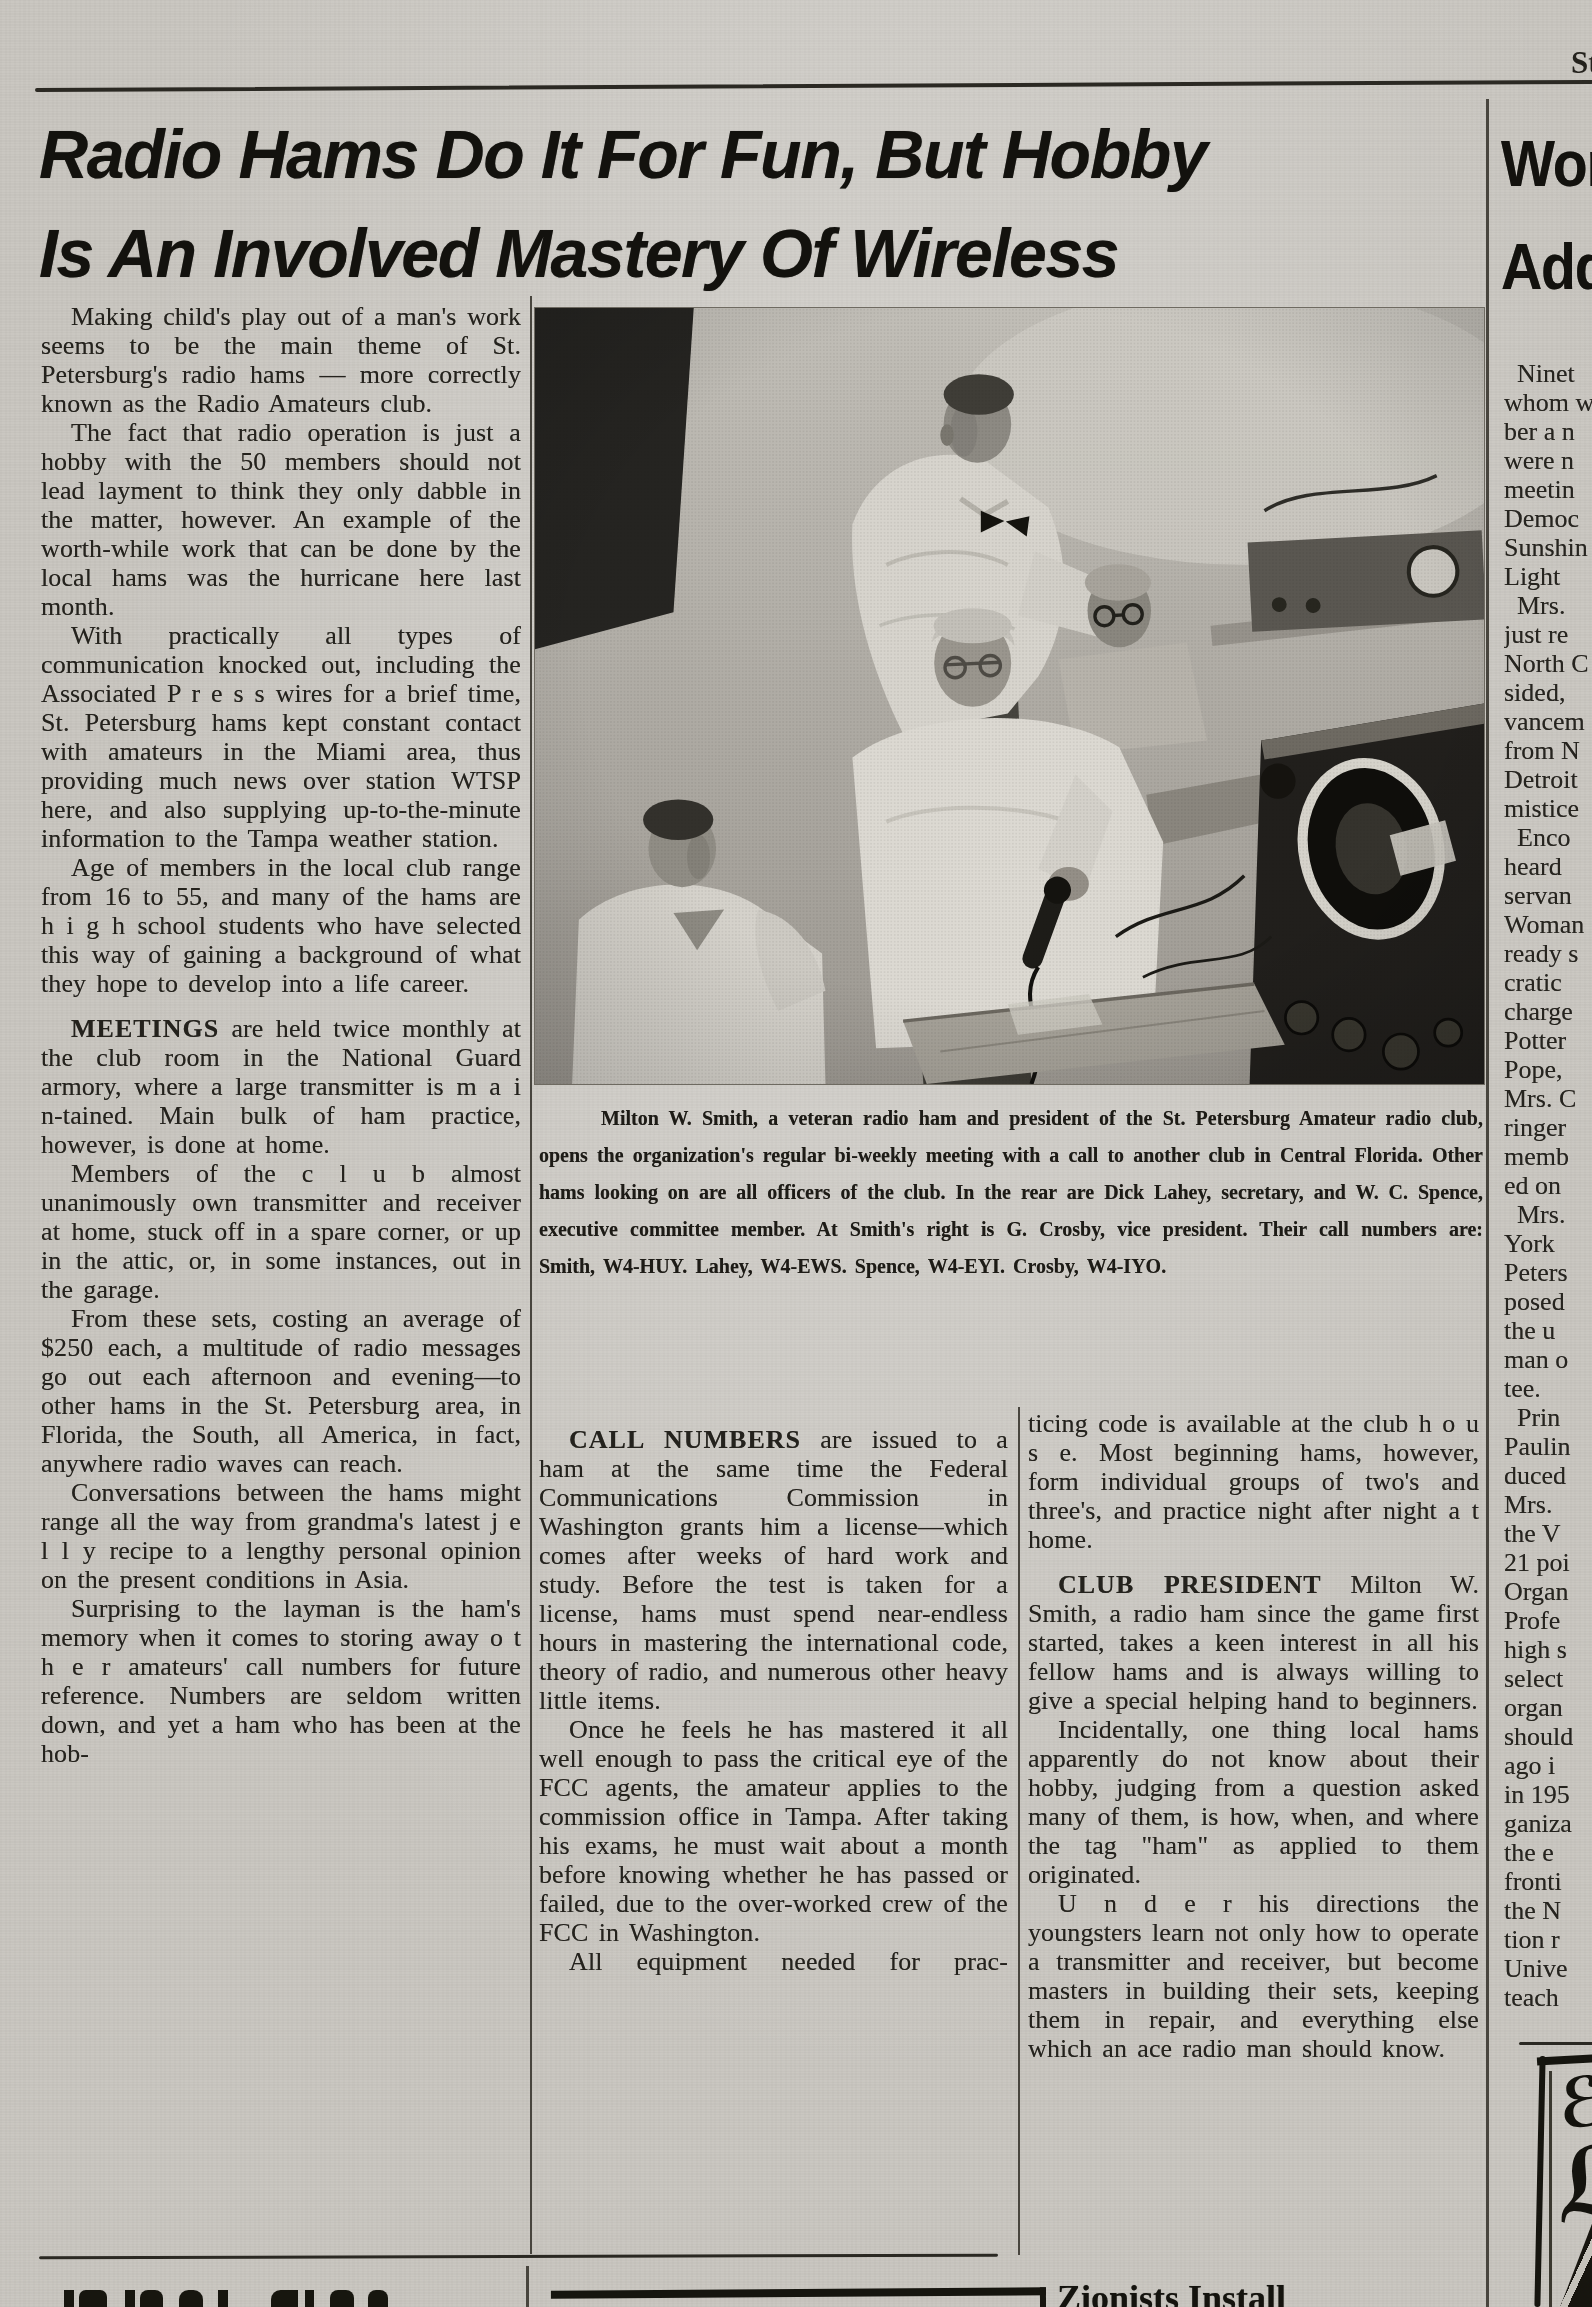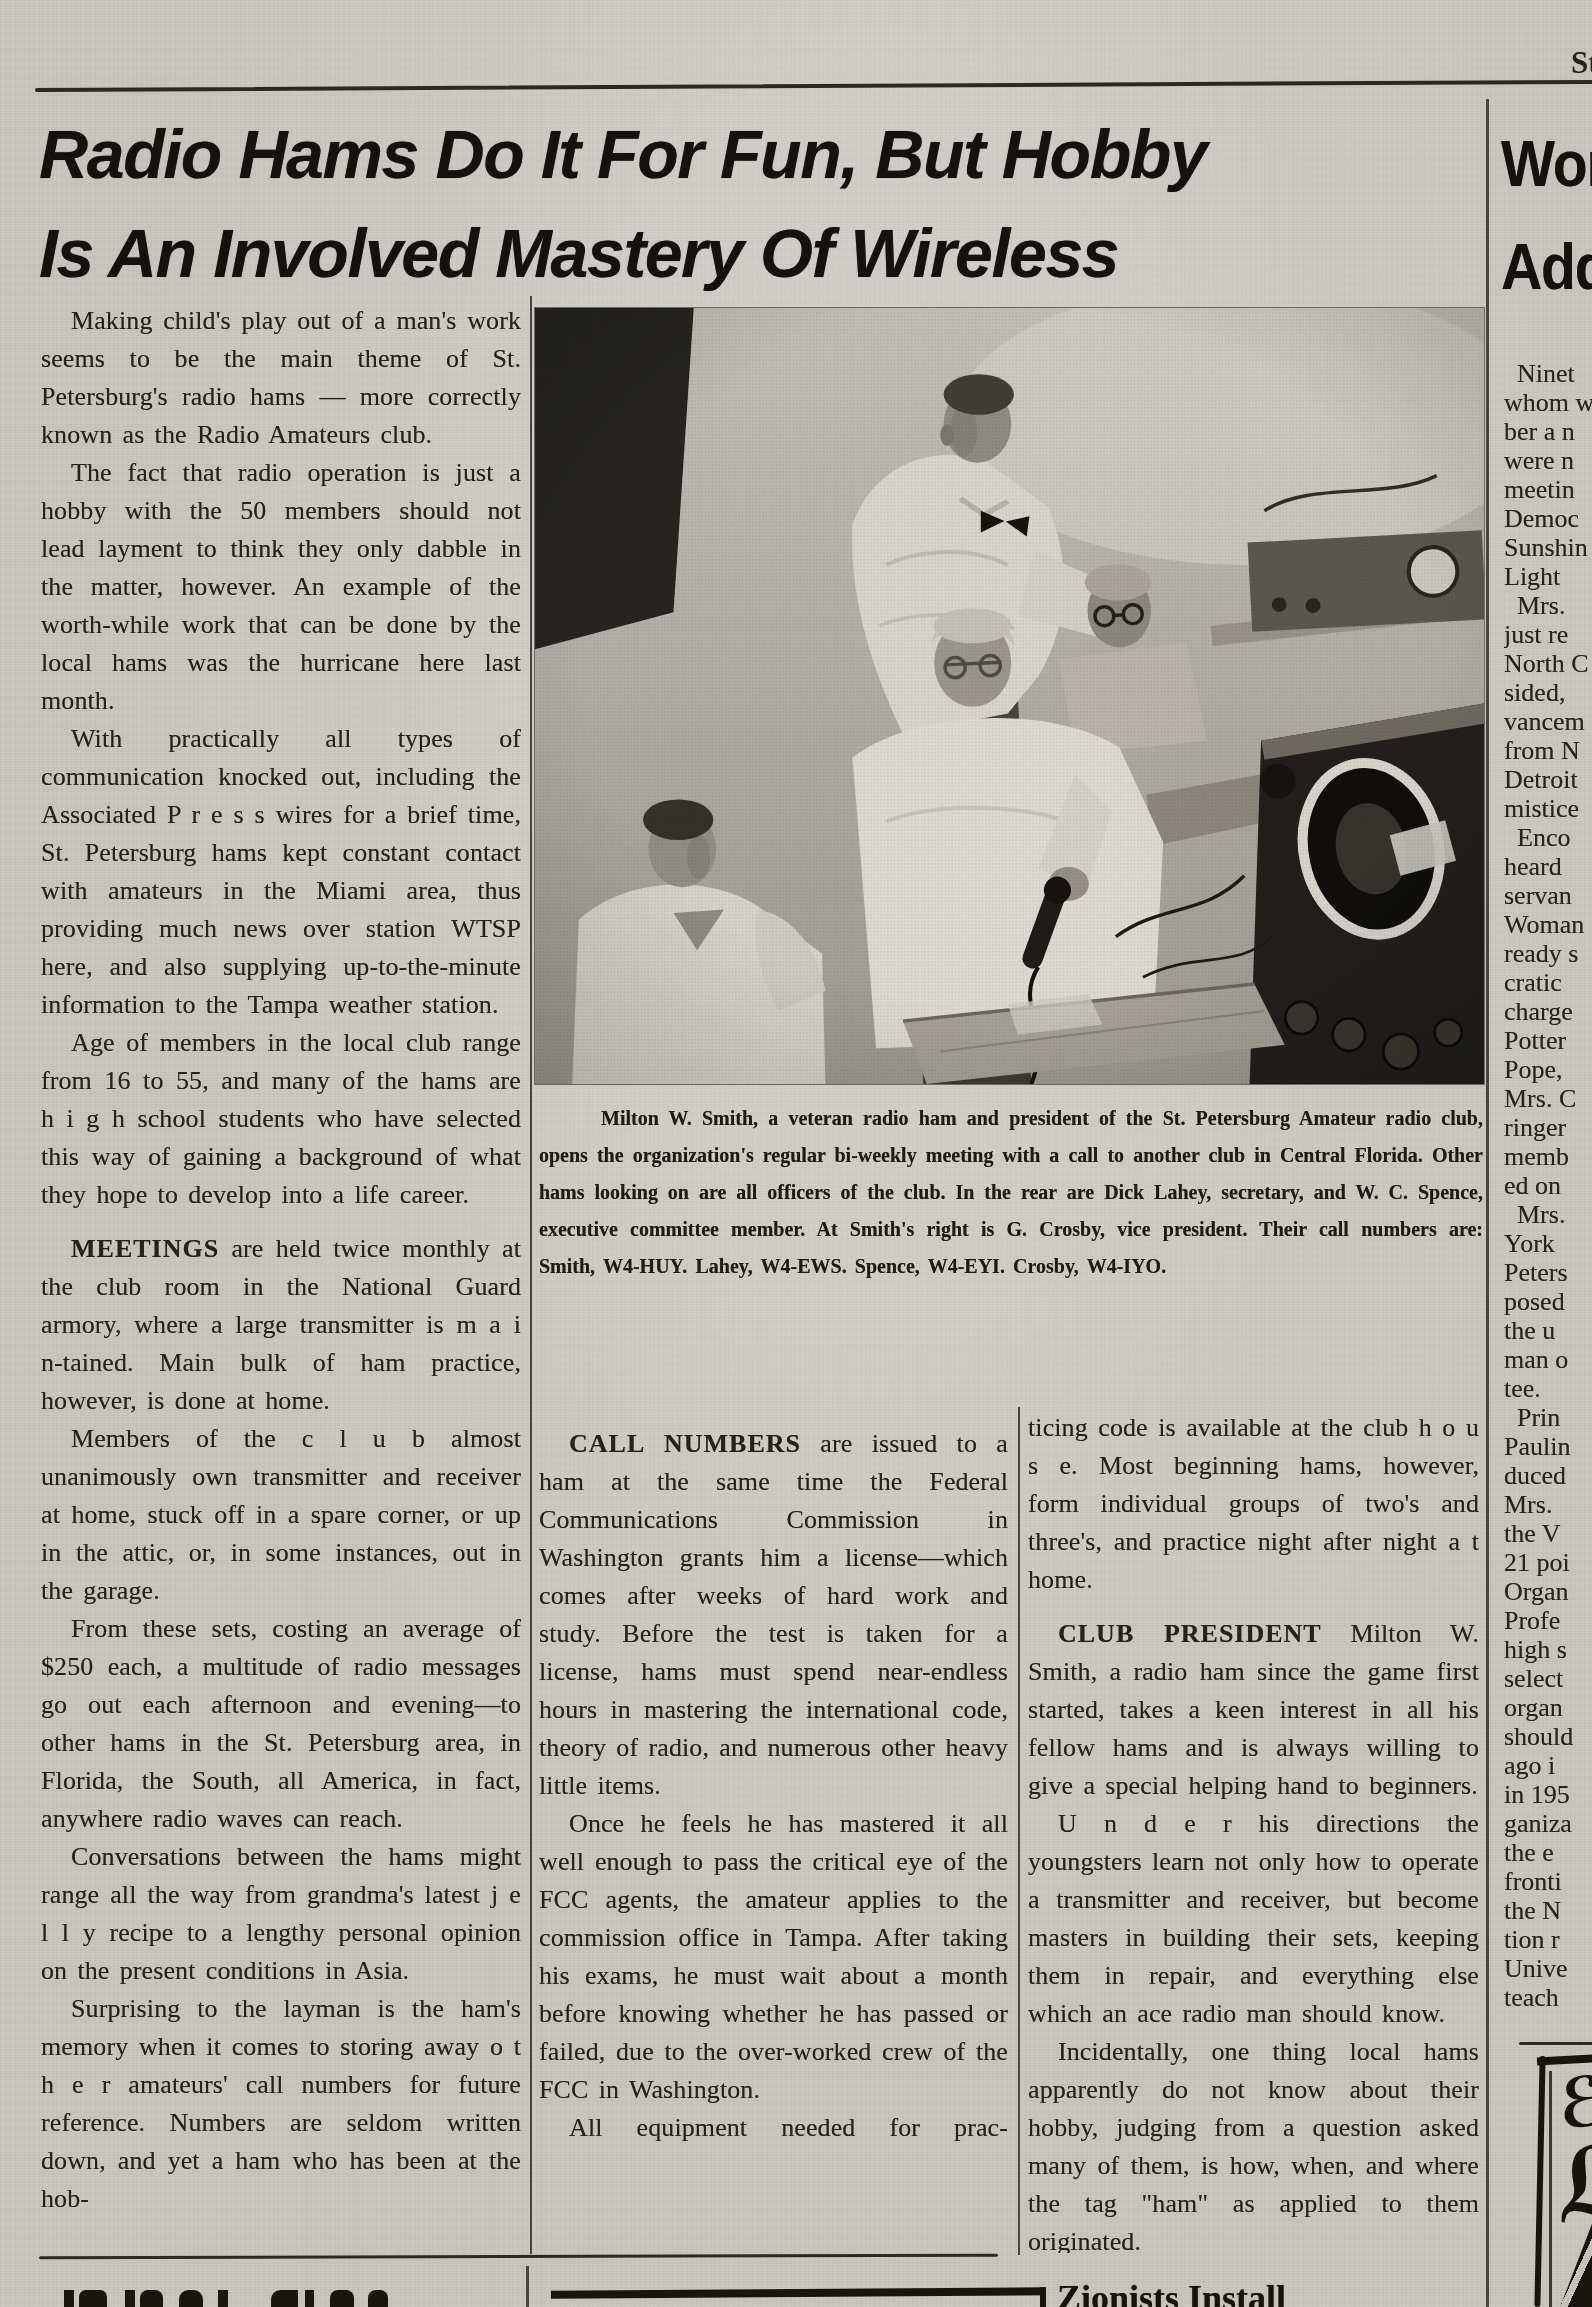--- a/index.html
+++ b/index.html
@@ -22,21 +22,21 @@
   
   .headline-line{
     font-family:"Liberation Sans","DejaVu Sans",sans-serif;
     font-style:italic;font-weight:700;
     font-size:68px;line-height:99px;letter-spacing:-1.4px;
     color:#13120e;white-space:nowrap;
     text-shadow:0 0 0.7px rgba(19,18,14,.55);
   }
   
   .bodycol{
-    font-size:26px;line-height:38px;
+    font-size:26px;line-height:29px;
     word-spacing:.14em;letter-spacing:0.1px;
     overflow:hidden;
     text-shadow:0 0 0.4px rgba(30,28,23,.45);
   }
   .para{margin:0;text-indent:30px;text-align:justify;}
   .para.noindent{text-indent:0;}
   .para.gap{margin-top:16px;}
   .para.cut{text-align-last:justify;}
   .para strong{font-weight:700;letter-spacing:1px;}
   
@@ -208,22 +208,22 @@
 
   <div class="abs bodycol" style="left:539px;top:1409px;width:469px;height:844px;">
       <p class="para gap"><strong>CALL NUMBERS</strong>&nbsp;are issued to a ham at the same time the Federal Communications Commission in Washington grants him a license—which comes after weeks of hard work and study. Before the test is taken for a license, hams must spend near-endless hours in mastering the international code, theory of radio, and numerous other heavy little items.</p>
       <p class="para">Once he feels he has mastered it all well enough to pass the critical eye of the FCC agents, the amateur applies to the commission office in Tampa. After taking his exams, he must wait about a month before knowing whether he has passed or failed, due to the over-worked crew of the FCC in Washington.</p>
       <p class="para cut">All equipment needed for prac-</p>
     </div>
 
   <div class="abs bodycol" style="left:1028px;top:1409px;width:451px;height:844px;">
       <p class="para noindent">ticing code is available at the club h o u s e. Most beginning hams, however, form individual groups of two's and three's, and practice night after night a t home.</p>
       <p class="para gap"><strong>CLUB PRESIDENT</strong>&nbsp;Milton W. Smith, a radio ham since the game first started, takes a keen interest in all his fellow hams and is always willing to give a special helping hand to beginners.</p>
+      <p class="para">Incidentally, one thing local hams apparently do not know about their hobby, judging from a question asked many of them, is how, when, and where the tag "ham" as applied to them originated.</p>
       <p class="para">U n d e r his directions the youngsters learn not only how to operate a transmitter and receiver, but become masters in building their sets, keeping them in repair, and everything else which an ace radio man should know.</p>
-      <p class="para">Incidentally, one thing local hams apparently do not know about their hobby, judging from a question asked many of them, is how, when, and where the tag "ham" as applied to them originated.</p>
     </div>
 
   <div class="abs rule" style="left:39px;top:2255px;width:959px;height:3.4px;transform:rotate(-0.15deg);"></div>
   <div class="abs vdiv" style="left:526px;top:2266px;width:2.7px;height:41px;"></div>
 
   <div class="abs" style="left:64px;top:2290px;width:432px;height:17px;overflow:hidden;">
     <span class="cutshape" style="width:10px;height:27px;margin-right:2.7px;"></span>
     <span class="cutshape" style="width:28px;height:27px;margin-right:15px;border-radius:6.8px 6.8px 0 0;"></span>
     <span class="cutshape" style="width:10px;height:27px;margin-right:2px;"></span>
     <span class="cutshape" style="width:23px;height:27px;margin-right:13.5px;border-radius:8px 8px 0 0;"></span>

